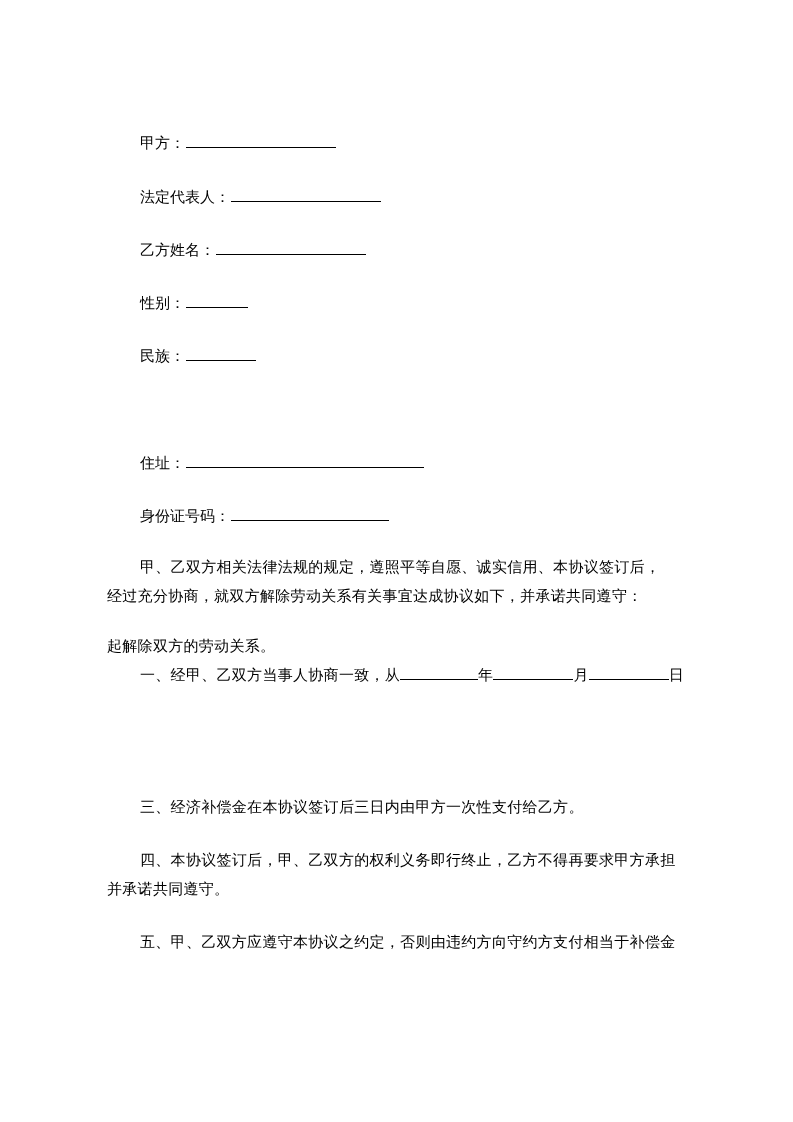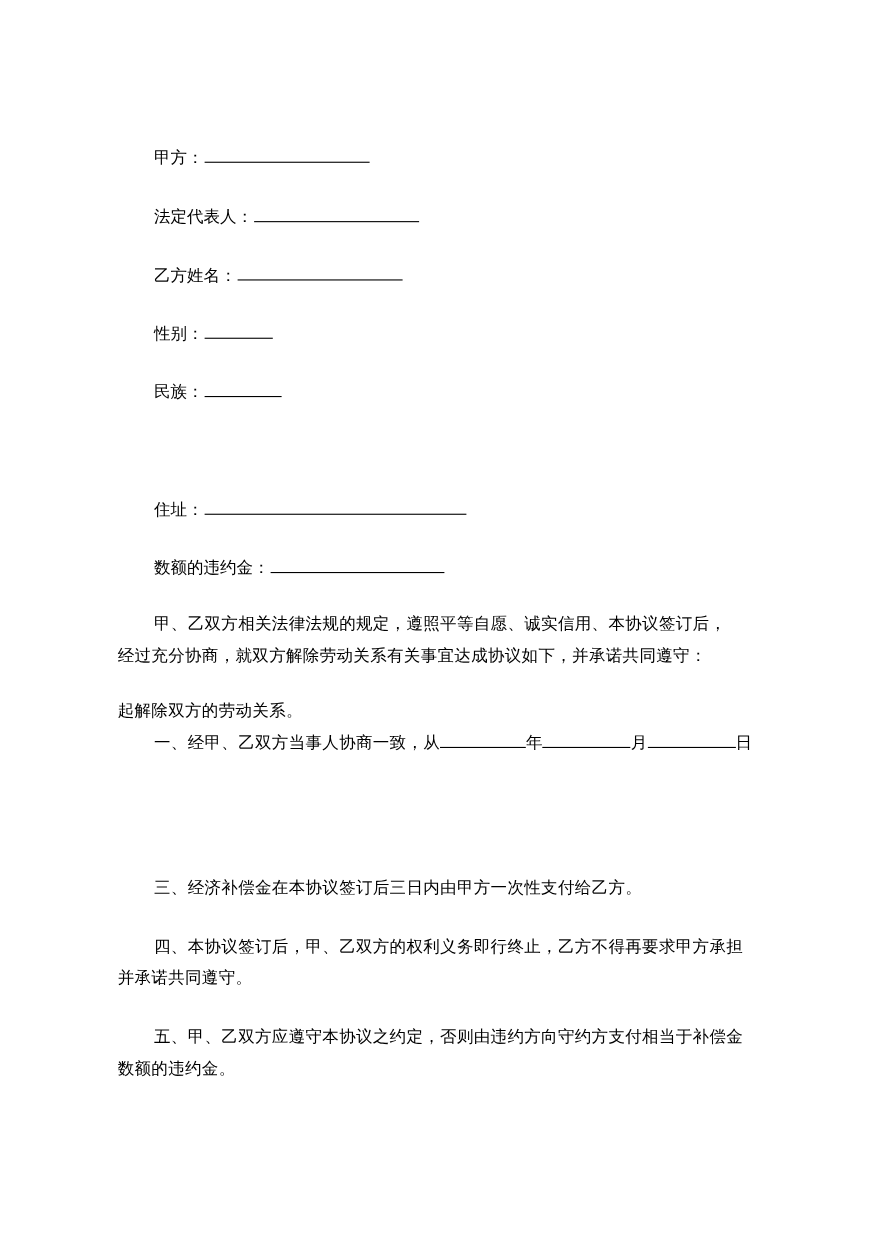--- a/index.html
+++ b/index.html
@@ -52,21 +52,21 @@
   <div class="field" style="top:345px">
     <span>民族：</span><span class="blank" style="width:70px"></span>
   </div>
 
 
   <div class="field" style="top:452px">
     <span>住址：</span><span class="blank" style="width:238px"></span>
   </div>
 
   <div class="field" style="top:505px">
-    <span>数额的违约金：</span><span class="blank" style="width:158px"></span>
+    <span>身份证号码：</span><span class="blank" style="width:158px"></span>
   </div>
 
   <div class="para" style="top:553px">
     <div><span class="indent"></span><span>甲、乙双方相关法律法规的规定，遵照平等自愿、诚实信用、本协议签订后，</span></div>
     <div><span>经过充分协商，就双方解除劳动关系有关事宜达成协议如下，并承诺共同遵守：</span></div>
   </div>
 
   <div class="para" style="top:632px">
     <div><span>起解除双方的劳动关系。</span></div>
     <div><span class="indent"></span><span>一、经甲、乙双方当事人协商一致，从</span><span class="inline-blank" style="width:78px"></span><span>年</span><span class="inline-blank" style="width:80px"></span><span>月</span><span class="inline-blank" style="width:80px"></span><span>日</span></div>
@@ -77,16 +77,15 @@
     <div><span class="indent"></span><span>三、经济补偿金在本协议签订后三日内由甲方一次性支付给乙方。</span></div>
   </div>
 
   <div class="para" style="top:846px">
     <div><span class="indent"></span><span>四、本协议签订后，甲、乙双方的权利义务即行终止，乙方不得再要求甲方承担</span></div>
     <div><span>并承诺共同遵守。</span></div>
   </div>
 
   <div class="para" style="top:928px">
     <div><span class="indent"></span><span>五、甲、乙双方应遵守本协议之约定，否则由违约方向守约方支付相当于补偿金</span></div>
-    <div><span>数额的违约金。</span></div>
   </div>
 
 </div>
 
 </body></html>

